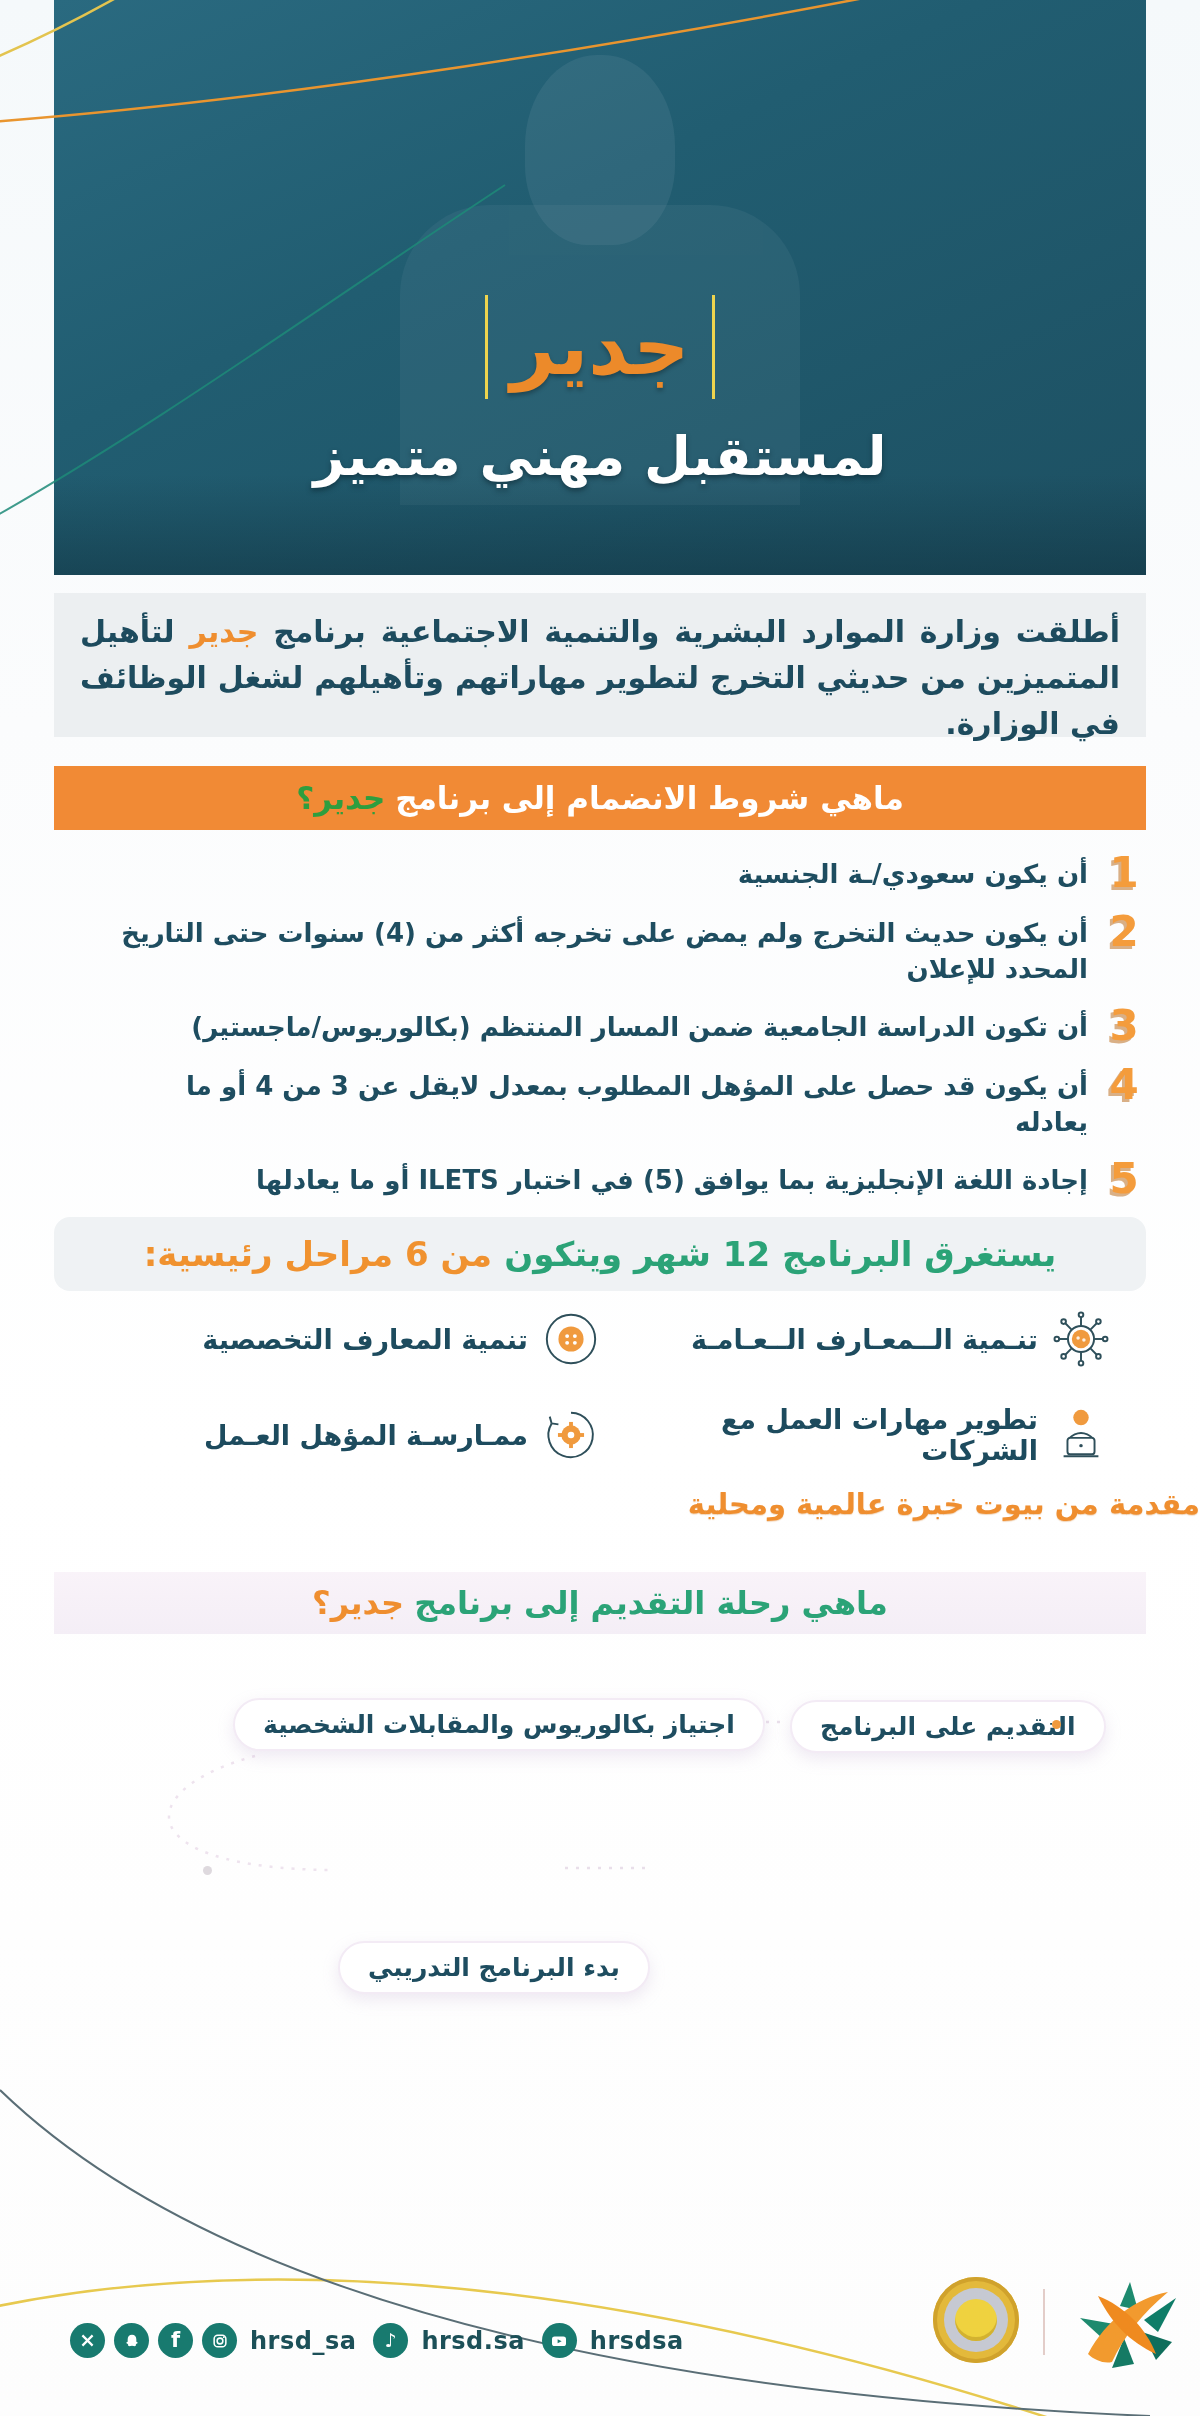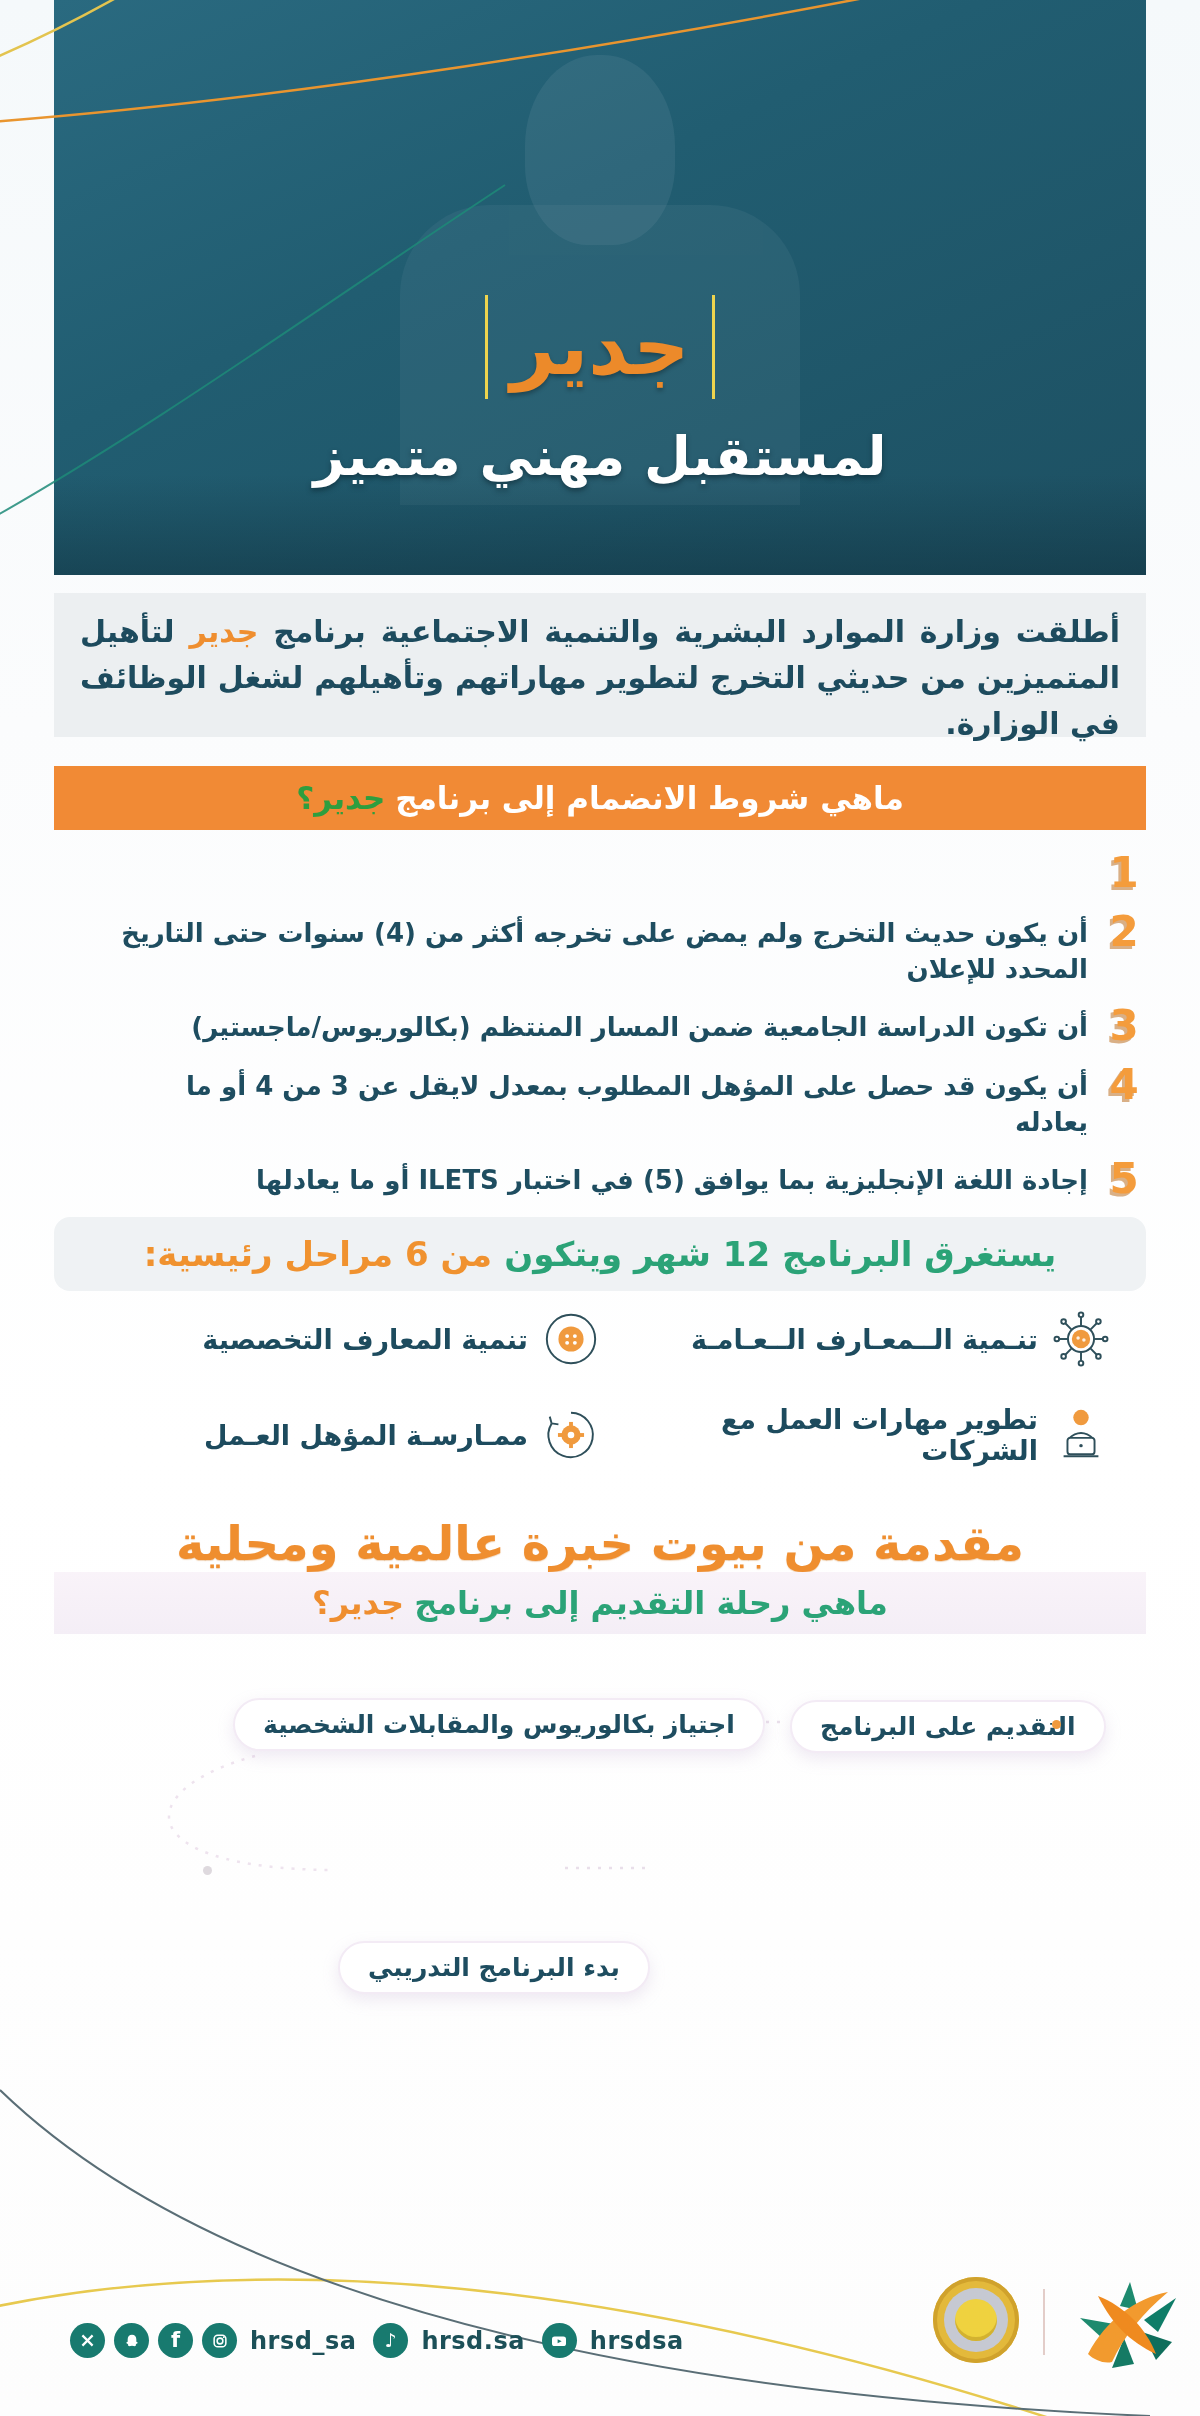--- a/index.html
+++ b/index.html
@@ -52,22 +52,22 @@
   .duration .g { color:#2ba377; } .duration .o { color:#f0922f; }
 
   
   .phases { position:absolute; left:90px; right:90px; top:1310px;
            display:grid; grid-template-columns:1fr 1fr; row-gap:36px; direction:rtl; }
   .phase { display:flex; align-items:center; gap:14px; }
   .phase-icon { flex:0 0 58px; height:58px; }
   .phase-label { color:#1d4b5e; font-size:27px; }
 
   
-  .providers { position:absolute; left:0; right:0; top:1487px; text-align:center;
-           font-size:48px; color:#ef8e2f; text-shadow:0 1px 1px rgba(210,120,30,.3);margin-top:28px; }
+  .providers { position:absolute; left:0; right:0; top:1487px; 
+           font-size:29px; color:#ef8e2f; text-shadow:0 1px 1px rgba(210,120,30,.3); }
 
   
   .journey-banner { position:absolute; left:54px; right:54px; top:1572px; height:62px;
            background:linear-gradient(180deg,#f9f3f9,#f4eef6); display:flex; align-items:center;
            justify-content:center; gap:10px; font-size:32px; }
   .journey-banner .g { color:#2ba377; } .journey-banner .o { color:#ef8e2f; }
   .pill { position:absolute; background:#fff; border:2px solid #f3ebf5; border-radius:28px;
            box-shadow:0 6px 16px rgba(180,160,200,.22); color:#1e4d60; font-size:25px;
            padding:10px 28px; white-space:nowrap; z-index:2; }
   .dot { position:absolute; border-radius:50%; z-index:2; }
@@ -127,20 +127,21 @@
   </div>
 
   <div class="cond-banner">
     <span>ماهي شروط الانضمام إلى برنامج</span>
     <span class="hl-green">جدير؟</span>
   </div>
 
   <div class="cond-list">
     <div class="cond-item">
       <div class="cond-num">1</div>
+      <div class="cond-text">أن يكون سعودي/ـة الجنسية</div>
     </div>
     <div class="cond-item">
       <div class="cond-num">2</div>
       <div class="cond-text">أن يكون حديث التخرج ولم يمض على تخرجه أكثر من (4) سنوات حتى التاريخ المحدد للإعلان</div>
     </div>
     <div class="cond-item">
       <div class="cond-num">3</div>
       <div class="cond-text">أن تكون الدراسة الجامعية ضمن المسار المنتظم (بكالوريوس/ماجستير)</div>
     </div>
     <div class="cond-item">

